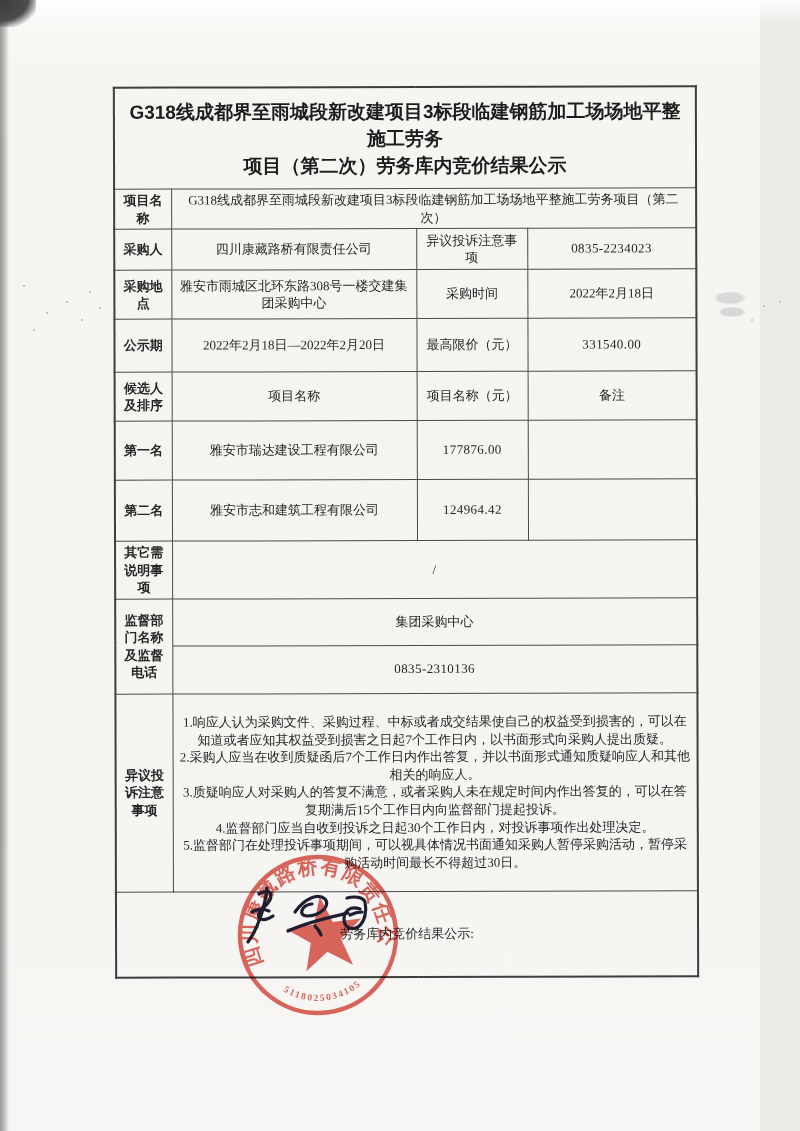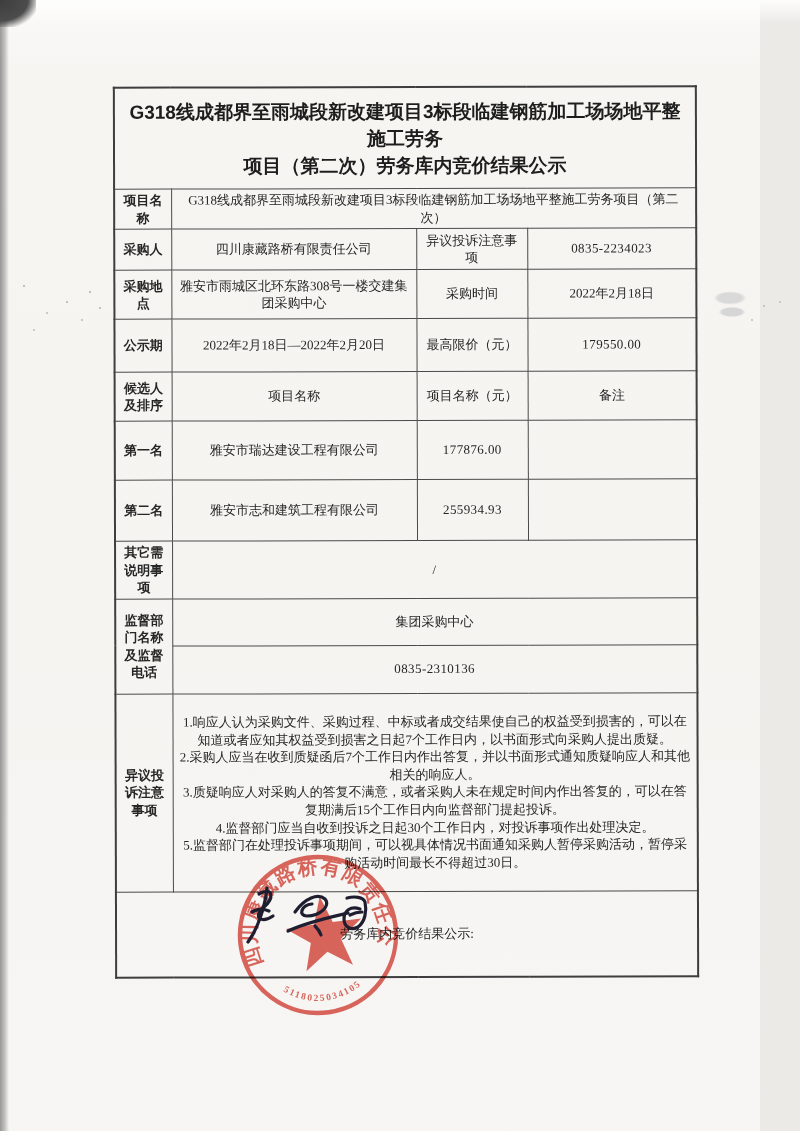--- a/index.html
+++ b/index.html
@@ -146,41 +146,41 @@
       <td class="lbl">采购地点</td>
       <td class="left">雅安市雨城区北环东路308号一楼交建集团采购中心</td>
       <td>采购时间</td>
       <td>2022年2月18日</td>
     </tr>
 
     <tr class="r4">
       <td class="lbl">公示期</td>
       <td>2022年2月18日—2022年2月20日</td>
       <td>最高限价（元）</td>
-      <td class="num">179550.00</td>
+      <td class="num">331540.00</td>
     </tr>
 
     <tr class="r5">
       <td class="lbl">候选人及排序</td>
       <td>项目名称</td>
       <td>项目名称（元）</td>
       <td>备注</td>
     </tr>
 
     <tr class="r6">
       <td class="lbl">第一名</td>
       <td>雅安市瑞达建设工程有限公司</td>
       <td class="num">177876.00</td>
       <td></td>
     </tr>
 
     <tr class="r7">
       <td class="lbl">第二名</td>
       <td>雅安市志和建筑工程有限公司</td>
-      <td class="num">255934.93</td>
+      <td class="num">124964.42</td>
       <td></td>
     </tr>
 
     <tr class="r8">
       <td class="lbl left">其它需说明事项</td>
       <td colspan="3" class="slash">/</td>
     </tr>
 
     <tr class="r9a">
       <td class="lbl" rowspan="2">监督部门名称及监督电话</td>

